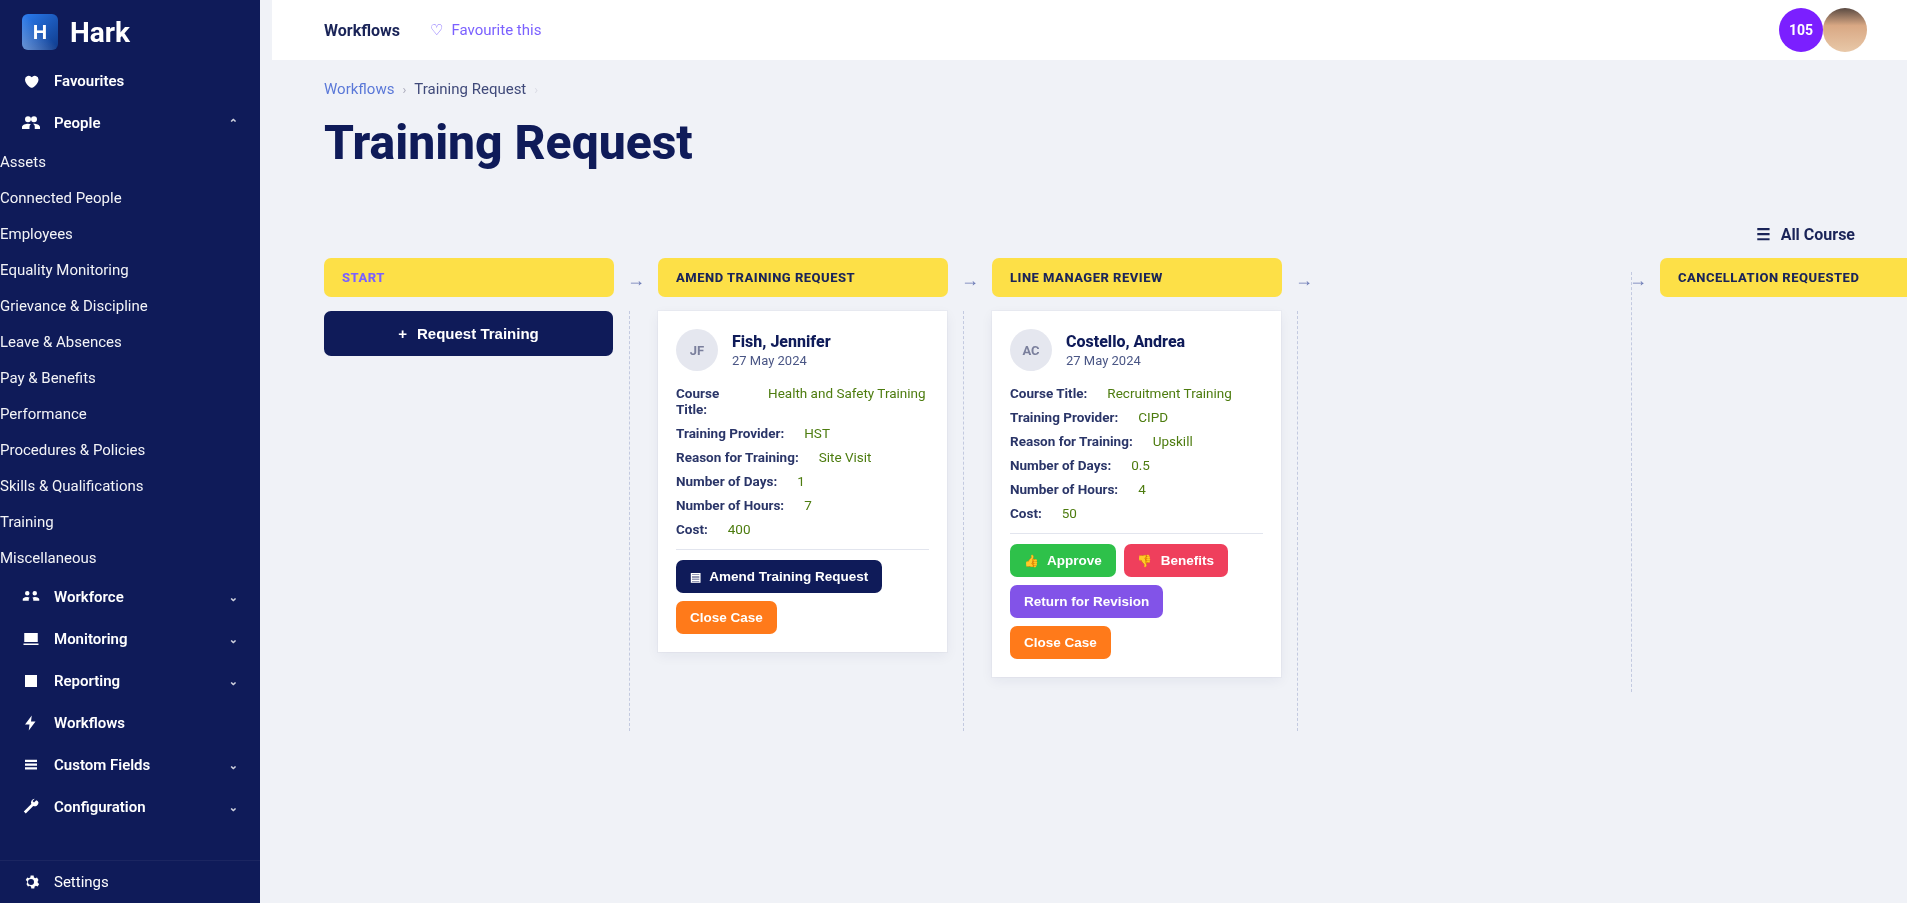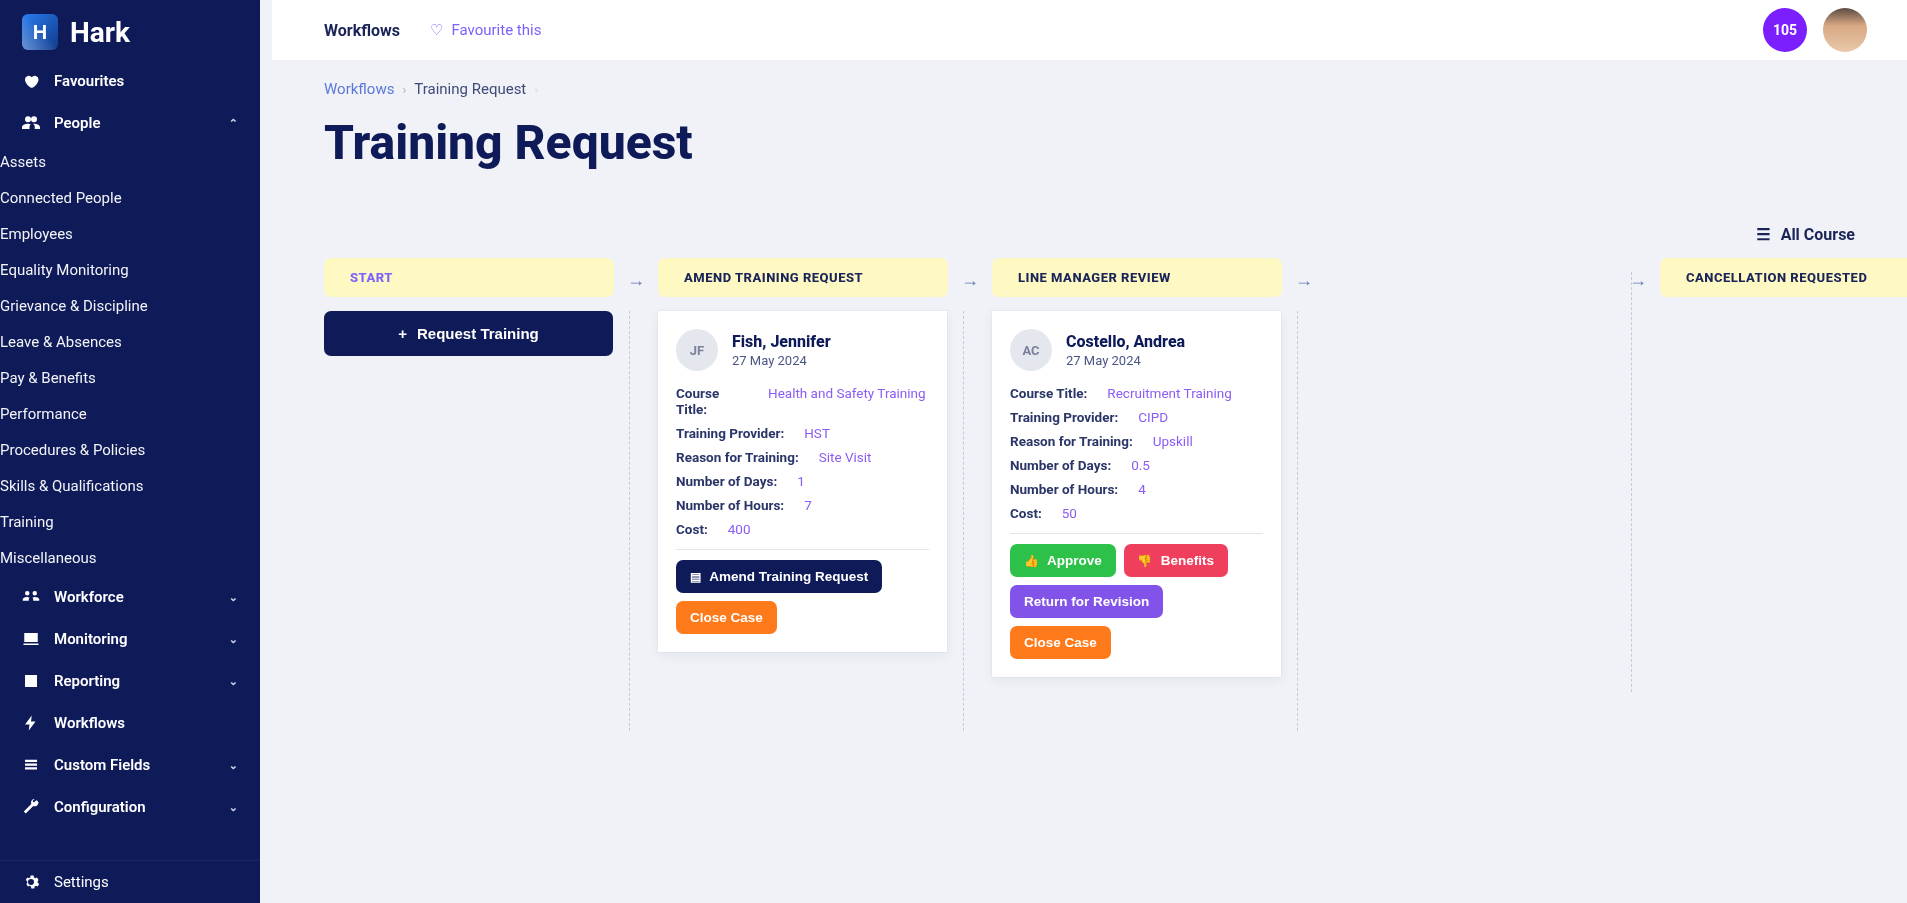--- a/index.html
+++ b/index.html
@@ -17,51 +17,51 @@
     .nav-item{display:flex;align-items:center;padding:12px 22px;color:#fff;font-size:15px;font-weight:600;cursor:pointer;gap:14px}
     .nav-item .caret{margin-left:auto;font-size:11px;opacity:.8}
     .sub-nav{}
     .sub-nav-item{color:#fff;font-size:15px;padding:9px 0;cursor:pointer;opacity:.95}
     .sidebar-bottom{position:absolute;bottom:0;width:260px;background:#0f1b59}
     .settings-item{display:flex;align-items:center;padding:12px 22px;color:#fff;font-size:15px;gap:14px;border-top:1px solid rgba(255,255,255,0.05)}
     .nav-icon{width:18px;height:18px;fill:#fff;flex-shrink:0}
     .topbar{position:absolute;left:272px;top:0;right:0;height:60px;background:#fff;display:flex;align-items:center;padding:0 40px 0 52px}
     .topbar-title{font-weight:700;font-size:16px;color:#1a2458}
     .favourite-link{margin-left:30px;display:flex;align-items:center;gap:8px;color:#7b61ff;font-size:15px;cursor:pointer}
-    .topbar-right{margin-left:auto;display:flex;align-items:center;gap:16px}
+    .topbar-right{margin-left:auto;display:flex;align-items:center;}
     .notif-badge{background:#7b1fff;color:#fff;font-weight:700;font-size:14px;width:44px;height:44px;border-radius:50%;display:flex;align-items:center;justify-content:center;cursor:pointer}
     .avatar{width:44px;height:44px;border-radius:50%;background:linear-gradient(180deg, #5a4a42 0%, #d9a884 40%, #e8c8a8 100%);cursor:pointer}
     .content{position:absolute;left:272px;top:60px;right:0;bottom:0;padding:20px 52px;overflow-x:auto;overflow-y:hidden}
     .breadcrumb{display:flex;align-items:center;gap:8px;font-size:15px;color:#7a88b8}
     .breadcrumb .link{color:#5a78d8;cursor:pointer}
     .breadcrumb .sep{color:#aab;font-size:13px}
     .breadcrumb .current{color:#404a7a}
     .page-title{font-size:48px;font-weight:800;margin-top:16px;color:#0f1b59}
     .list-header{display:flex;justify-content:flex-end;align-items:center;margin-top:54px;margin-bottom:14px}
     .all-cases{display:flex;align-items:center;gap:10px;font-weight:700;color:#1a2458;cursor:pointer;font-size:16px}
     .board{display:flex;gap:10px;align-items:flex-start}
     .column{width:290px;flex-shrink:0;position:relative}
-    .column-header{background:#fef9c3;border-radius:7px;padding:12px 26px;font-size:13px;font-weight:800;letter-spacing:.5px;color:#1a2458}
+    .column-header{background:#fde047;border-radius:7px;padding:12px 18px;font-size:13px;font-weight:800;letter-spacing:.5px;color:#1a2458}
     .column-header.start{color:#7b61ff}
     .arrow-sep{display:flex;align-items:center;justify-content:center;height:44px;color:#6b7ab5;font-size:18px;flex-shrink:0;width:24px}
     .column-body{margin-top:14px;min-height:420px;border-right:1px dashed transparent}
     .column.has-divider .column-body{position:relative}
     .column.has-divider .column-body::after{content:"";position:absolute;right:-17px;top:0;bottom:0;width:0;border-right:1px dashed #c3cae0}
     .request-btn{width:100%;background:#0f1b59;color:#fff;border:none;border-radius:7px;padding:14px;font-weight:700;font-size:15px;display:flex;align-items:center;justify-content:center;gap:10px;cursor:pointer}
     .card{background:#fff;border-radius:0;padding:18px;box-shadow:0 0 0 1px rgba(20,30,80,0.03), 0 4px 12px rgba(20,30,80,0.06)}
     .card-head{display:flex;align-items:center;gap:14px;margin-bottom:14px}
     .card-avatar{width:42px;height:42px;border-radius:50%;background:#e5e7ef;color:#7a7f9c;font-weight:700;font-size:13px;display:flex;align-items:center;justify-content:center}
     .card-name{font-weight:800;font-size:16px;color:#0f1b59}
     .card-date{color:#4a5685;font-size:13px;margin-top:2px}
     .card-fields{font-size:13.5px;color:#2a3568;display:flex;flex-direction:column;gap:8px}
     .card-field{display:flex;gap:20px}
     .card-field .lbl{font-weight:700;min-width:0;white-space:nowrap}
     .card-field.wrap{align-items:flex-start}
     .card-field .lbl-wrap{font-weight:700;width:72px;white-space:normal}
-    .card-field .val{color:#8b5cf6}
+    .card-field .val{color:#4d7c0f}
     .card-divider{border:none;border-top:1px solid #e2e5ee;margin:12px 0 10px}
     .card-actions{display:flex;flex-wrap:wrap;gap:8px;margin-top:10px}
     .btn{border:none;border-radius:7px;padding:9px 14px;font-weight:700;font-size:13.5px;cursor:pointer;color:#fff;display:inline-flex;align-items:center;gap:8px}
     .btn-dark{background:#0f1b59}
     .btn-orange{background:#ff7a1a;color:#fff}
     .btn-green{background:#2ec14a}
     .btn-red{background:#ef3f5c}
     .btn-purple{background:#8253e8}
     .btn .icn{font-size:12px}
   </style>

